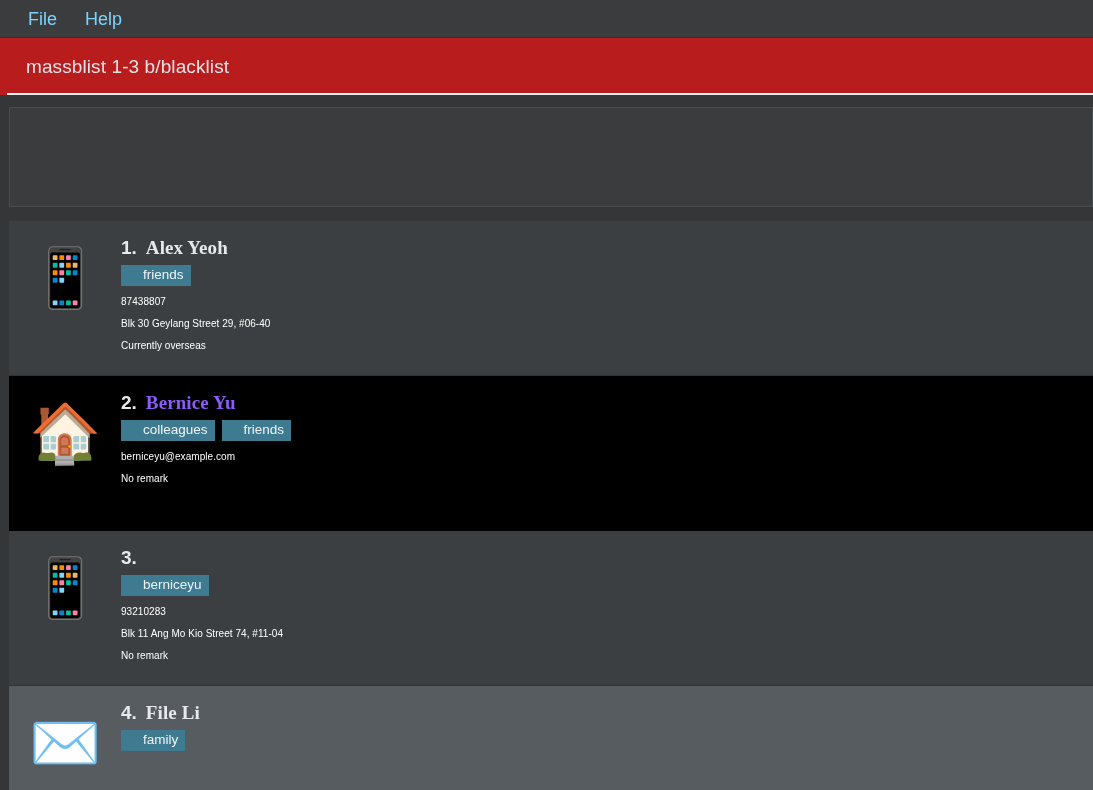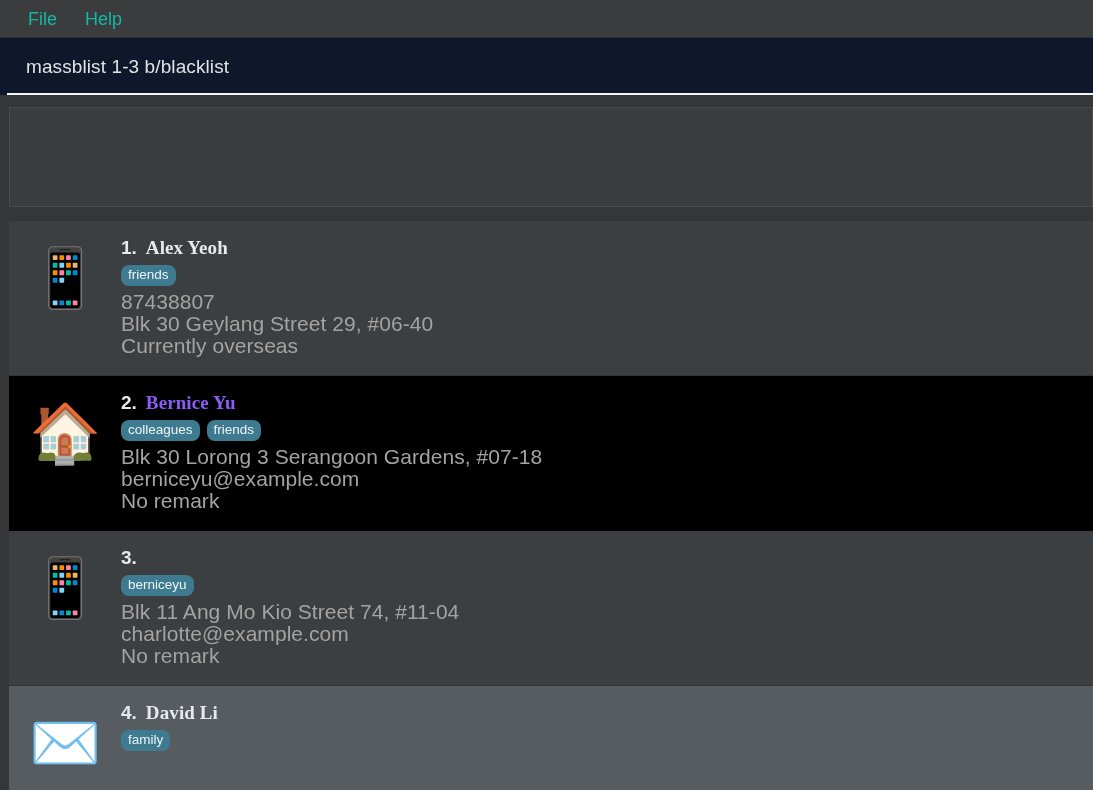--- a/index.html
+++ b/index.html
@@ -25,32 +25,32 @@
   .menu-bar {
     height: 38px;
     flex: 0 0 38px;
     background: #3a3c3e;
     display: flex;
     align-items: center;
     padding-left: 14px;
     border-bottom: 1px solid #2e3032;
   }
   .menu-item {
-    color: #14b8a6;
+    color: #7dd3fc;
     font-size: 18px;
     line-height: 1;
     padding: 6px 14px;
     cursor: default;
     white-space: nowrap;
   }
 
   
   .command-region {
     flex: 0 0 57px;
-    background: #0f172a;
+    background: #b91c1c;
     padding: 0 0 0 0;
     position: relative;
     display: flex;
     align-items: center;
   }
   .command-input {
     width: 100%;
     height: 100%;
     background: transparent;
     border: none;
@@ -155,29 +155,29 @@
 
   .tag-row {
     display: flex;
     gap: 7px;
     margin-bottom: 5px;
   }
   .tag {
     background: #3e7b91;
     color: #eef4f6;
     font-size: 13.5px;
-    padding: 3px 7px 4px 7px;
-    border-radius: 8px;
+    padding: 3px 7px 4px 22px;
+    border-radius: 0;
     line-height: 1.05;
     white-space: nowrap;
   }
 
   .field {
-    color: #a3a3a3;
-    font-size: 21px;
+    color: #ffffff;
+    font-size: 10px;
     line-height: 22px;
     letter-spacing: .05px;
   }
 
   .divider-strip {
     height: 4px;
     background: #343638;
   }
 </style>
 </head>
@@ -228,51 +228,50 @@
         </div>
         <div class="card-body">
           <div class="name-row">
             <span class="idx">2.</span>
             <span class="pname danger">Bernice Yu</span>
           </div>
           <div class="tag-row">
             <span class="tag">colleagues</span>
             <span class="tag">friends</span>
           </div>
-          <div class="field">Blk 30 Lorong 3 Serangoon Gardens, #07-18</div>
           <div class="field">berniceyu@example.com</div>
           <div class="field">No remark</div>
         </div>
       </div>
 
       <div class="person-card">
         <div class="card-icon">
           <span class="emoji-icon">📱</span>
         </div>
         <div class="card-body">
           <div class="name-row">
             <span class="idx">3.</span>
           </div>
           <div class="tag-row">
             <span class="tag">berniceyu</span>
           </div>
+          <div class="field">93210283</div>
           <div class="field">Blk 11 Ang Mo Kio Street 74, #11-04</div>
-          <div class="field">charlotte@example.com</div>
           <div class="field">No remark</div>
         </div>
       </div>
 
       <div class="person-card selected">
         <div class="card-icon">
           <span class="emoji-icon">✉️</span>
         </div>
         <div class="card-body">
           <div class="name-row">
             <span class="idx">4.</span>
-            <span class="pname">David Li</span>
+            <span class="pname">File Li</span>
           </div>
           <div class="tag-row">
             <span class="tag">family</span>
           </div>
 
         </div>
       </div>
 
     </div>
   </div>

